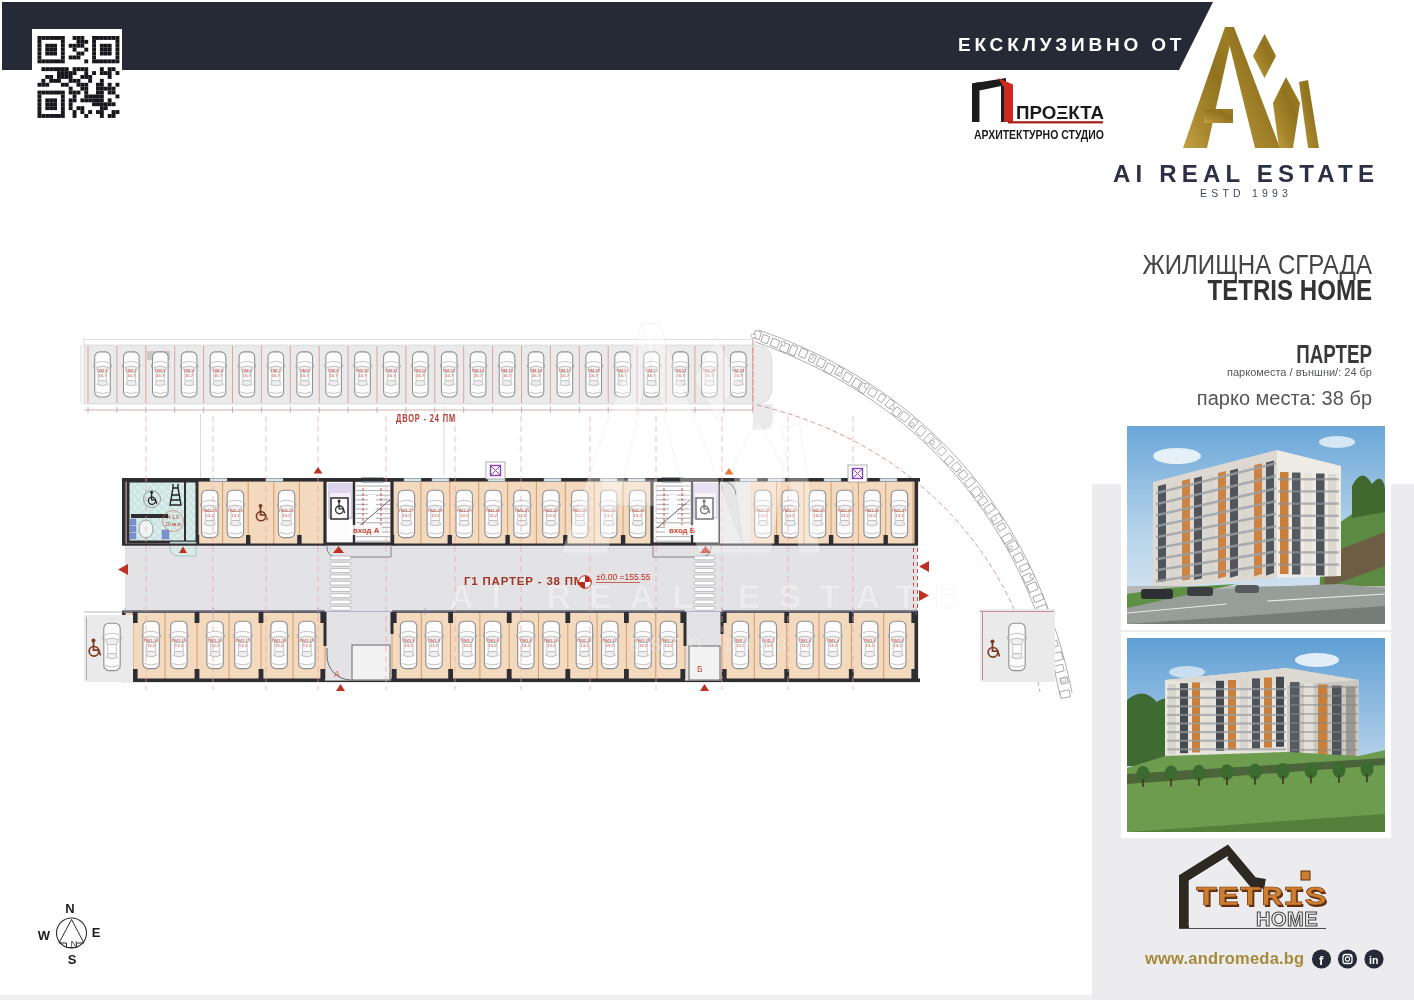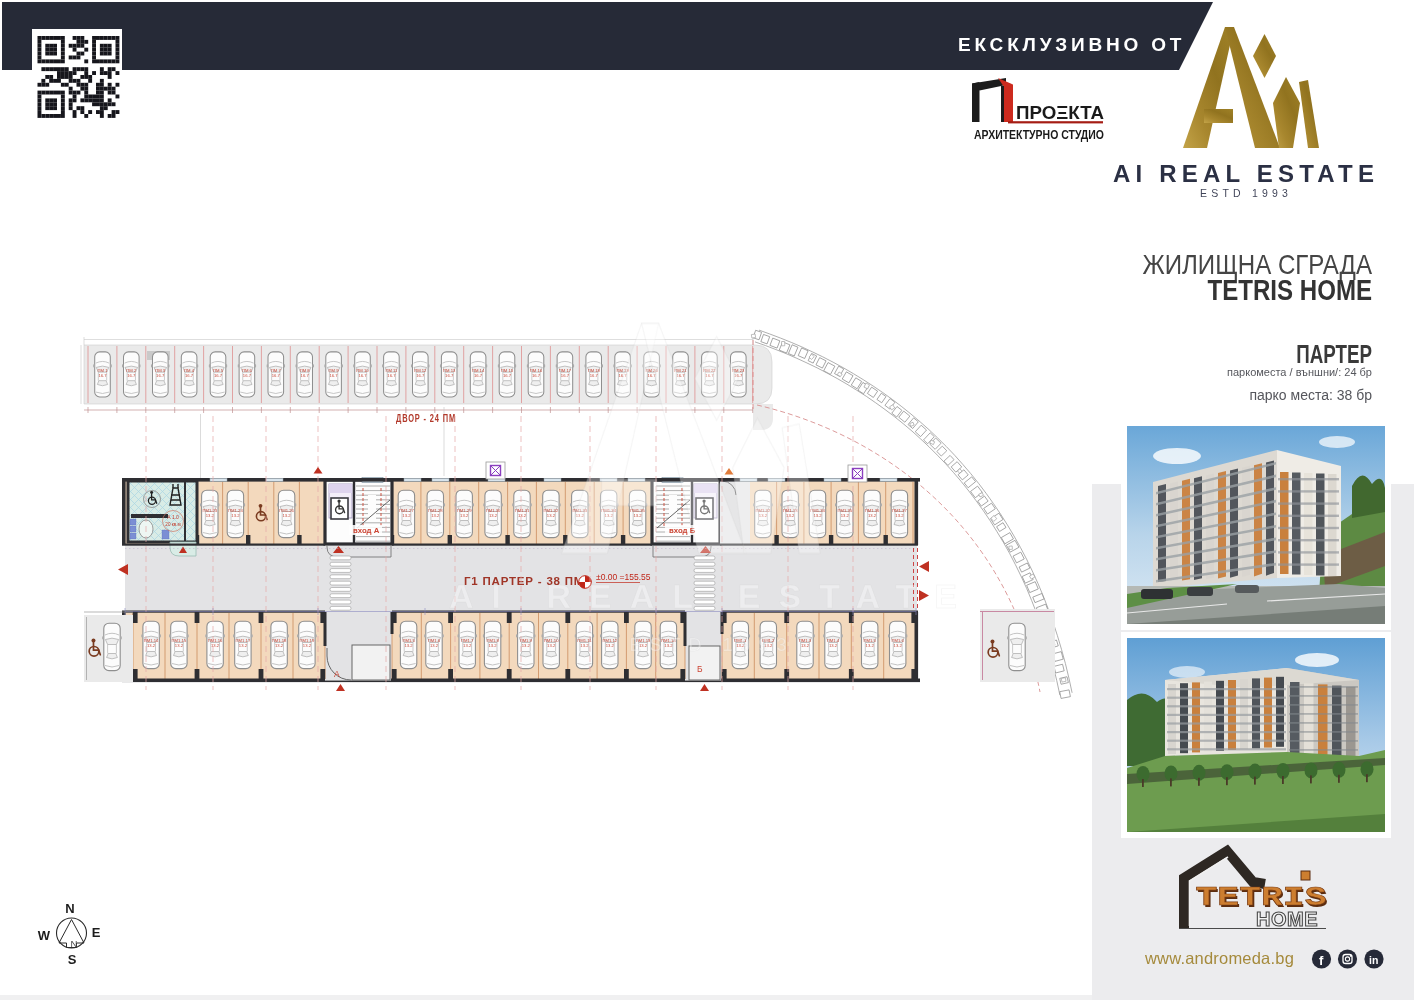--- a/index.html
+++ b/index.html
@@ -285,21 +285,21 @@
 <div class="abs" style="left:1200px;top:187px;font-size:10.5px;font-weight:400;color:#42465a;letter-spacing:4.2px;white-space:nowrap;">ESTD 1993</div>
 
 <div class="abs" style="left:1040px;top:249px;width:332px;text-align:right;font-size:28px;font-weight:300;color:#454545;letter-spacing:0px;transform:scaleX(0.86);transform-origin:100% 50%;">ЖИЛИЩНА СГРАДА</div>
 
 <div class="abs" style="left:1040px;top:274px;width:332px;text-align:right;font-size:29px;font-weight:700;color:#333333;letter-spacing:0px;transform:scaleX(0.83);transform-origin:100% 50%;">TETRIS HOME</div>
 
 <div class="abs" style="left:1040px;top:340px;width:332px;text-align:right;font-size:25px;font-weight:700;color:#3a3a3a;letter-spacing:0px;transform:scaleX(0.75);transform-origin:100% 50%;">ПАРТЕР</div>
 
 <div class="abs" style="left:1040px;top:366px;width:332px;text-align:right;font-size:11px;font-weight:400;color:#55565c;">паркоместа / външни/: 24 бр</div>
 
-<div class="abs" style="left:1040px;top:387px;width:332px;text-align:right;font-size:14px;font-weight:400;color:#55565c;">парко места: 38 бр</div>
+<div class="abs" style="left:1040px;top:387px;width:332px;text-align:right;font-size:20px;font-weight:400;color:#55565c;">парко места: 38 бр</div>
 
 <svg class="abs" style="left:1121px;top:420px" width="270" height="210">
 <rect width="270" height="210" fill="#ffffff"></rect>
 <g transform="translate(6,6)">
 <defs>
 <linearGradient id="sky1" x1="0" y1="0" x2="0" y2="1">
 <stop offset="0" stop-color="#6aa7d8"></stop>
             <stop offset="0.55" stop-color="#b8d4ea"></stop>
             <stop offset="1" stop-color="#ddeaf4"></stop>
 </linearGradient>
@@ -458,21 +458,21 @@
 <path d="M19.5,86 L19.5,41 L58,17" fill="none" stroke="#f0f0f0" stroke-width="1.6"></path>
 <path d="M9,88.5 L156,88.5" stroke="#4a4a4a" stroke-width="1.2"></path>
 <g font-family="Liberation Mono, monospace" font-size="27" font-weight="700">
 <text x="27" y="66.5" textLength="131" lengthAdjust="spacingAndGlyphs" fill="#5c2d10">TETRIS</text>
 <text x="25.5" y="65" textLength="131" lengthAdjust="spacingAndGlyphs" fill="#cd7e30" stroke="#7a3c14" stroke-width="0.6">TETRIS</text>
 </g>
 <rect x="131" y="31" width="9" height="9" fill="#cd7e30" stroke="#5c2d10" stroke-width="1"></rect>
 <text x="86" y="86" font-size="20" font-weight="700" fill="#f4f4f4" stroke="#4a4a4a" stroke-width="1.1" letter-spacing="0.5">HOME</text>
 </svg>
 
-<div class="abs" style="left:1145px;top:949px;font-size:16.5px;font-weight:400;color:#a58a3c;letter-spacing:0.2px;">www.andromeda.bg</div>
+<div class="abs" style="left:1145px;top:949px;font-size:16.5px;font-weight:700;color:#a58a3c;letter-spacing:0.2px;">www.andromeda.bg</div>
 
 <svg class="abs" style="left:1310px;top:947px" width="80" height="26">
 <g>
 <circle cx="11.5" cy="12" r="9.6" fill="#262a38"></circle>
 <text x="9" y="17.5" font-size="13" font-weight="700" fill="#fff">f</text>
 </g>
 <g>
 <circle cx="37.5" cy="12" r="9.6" fill="#262a38"></circle>
 <rect x="33" y="7.5" width="9" height="9" rx="2.6" fill="none" stroke="#fff" stroke-width="1.3"></rect>
 <circle cx="37.5" cy="12" r="2.1" fill="none" stroke="#fff" stroke-width="1.1"></circle>

